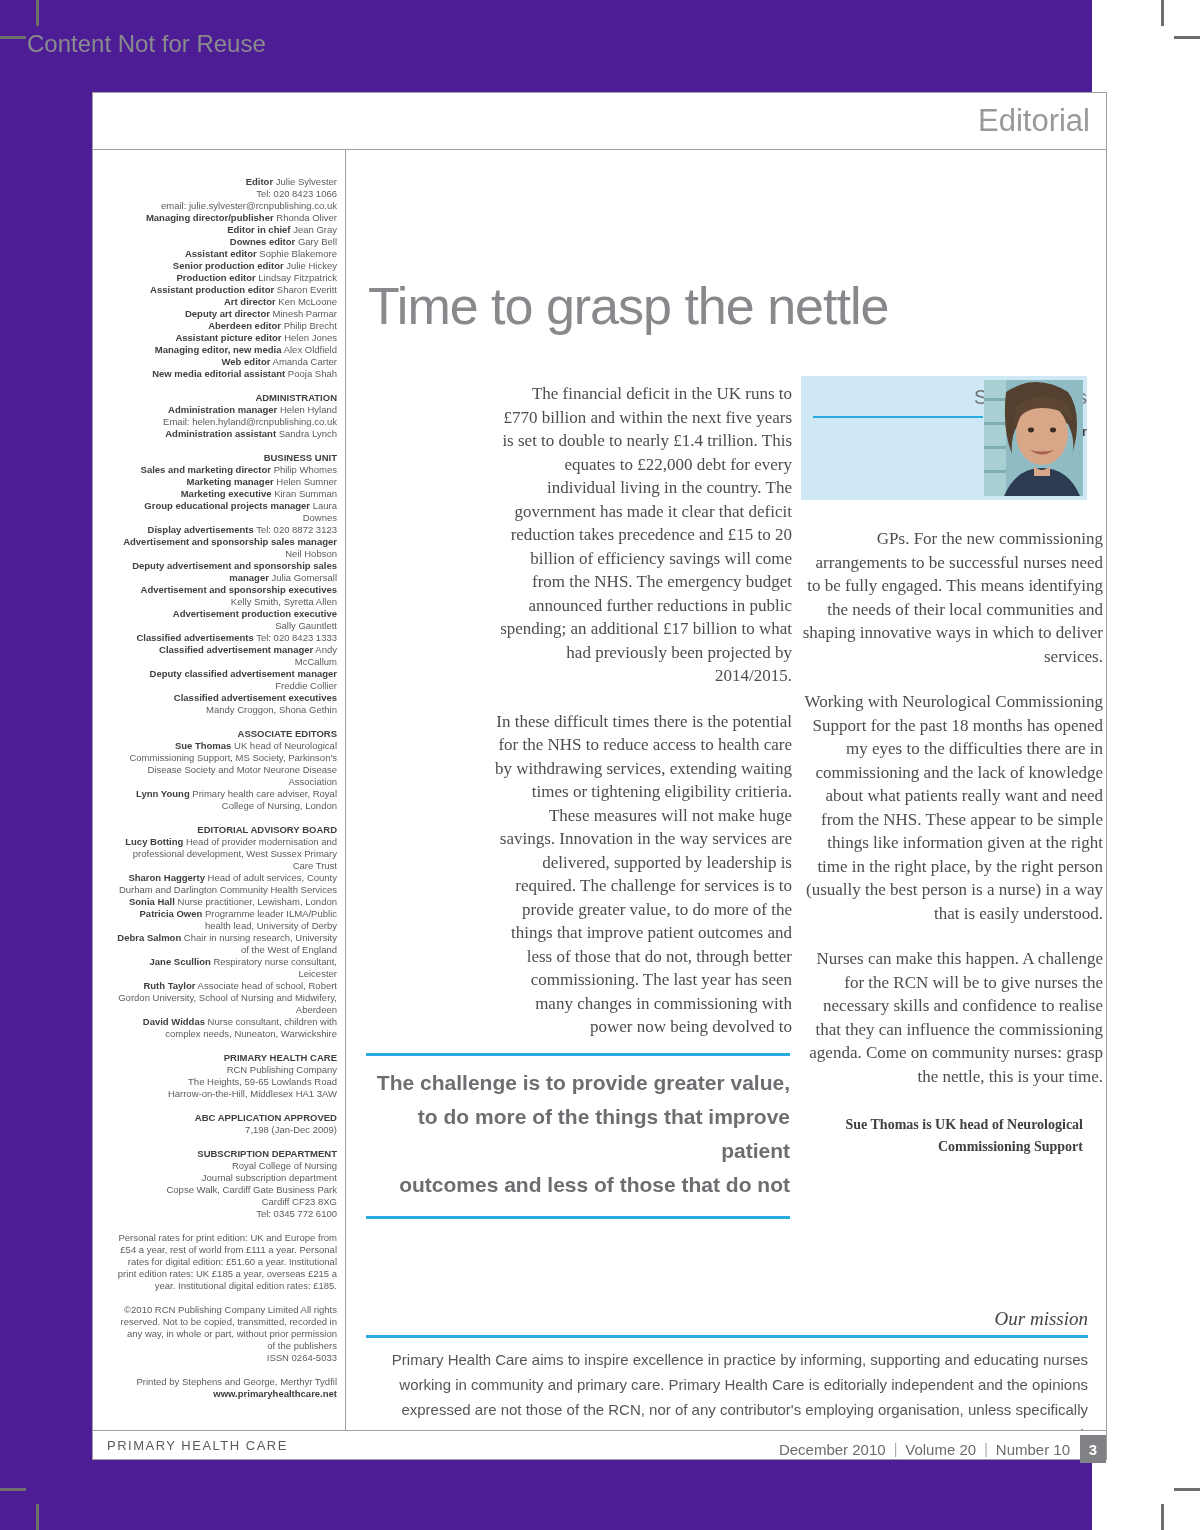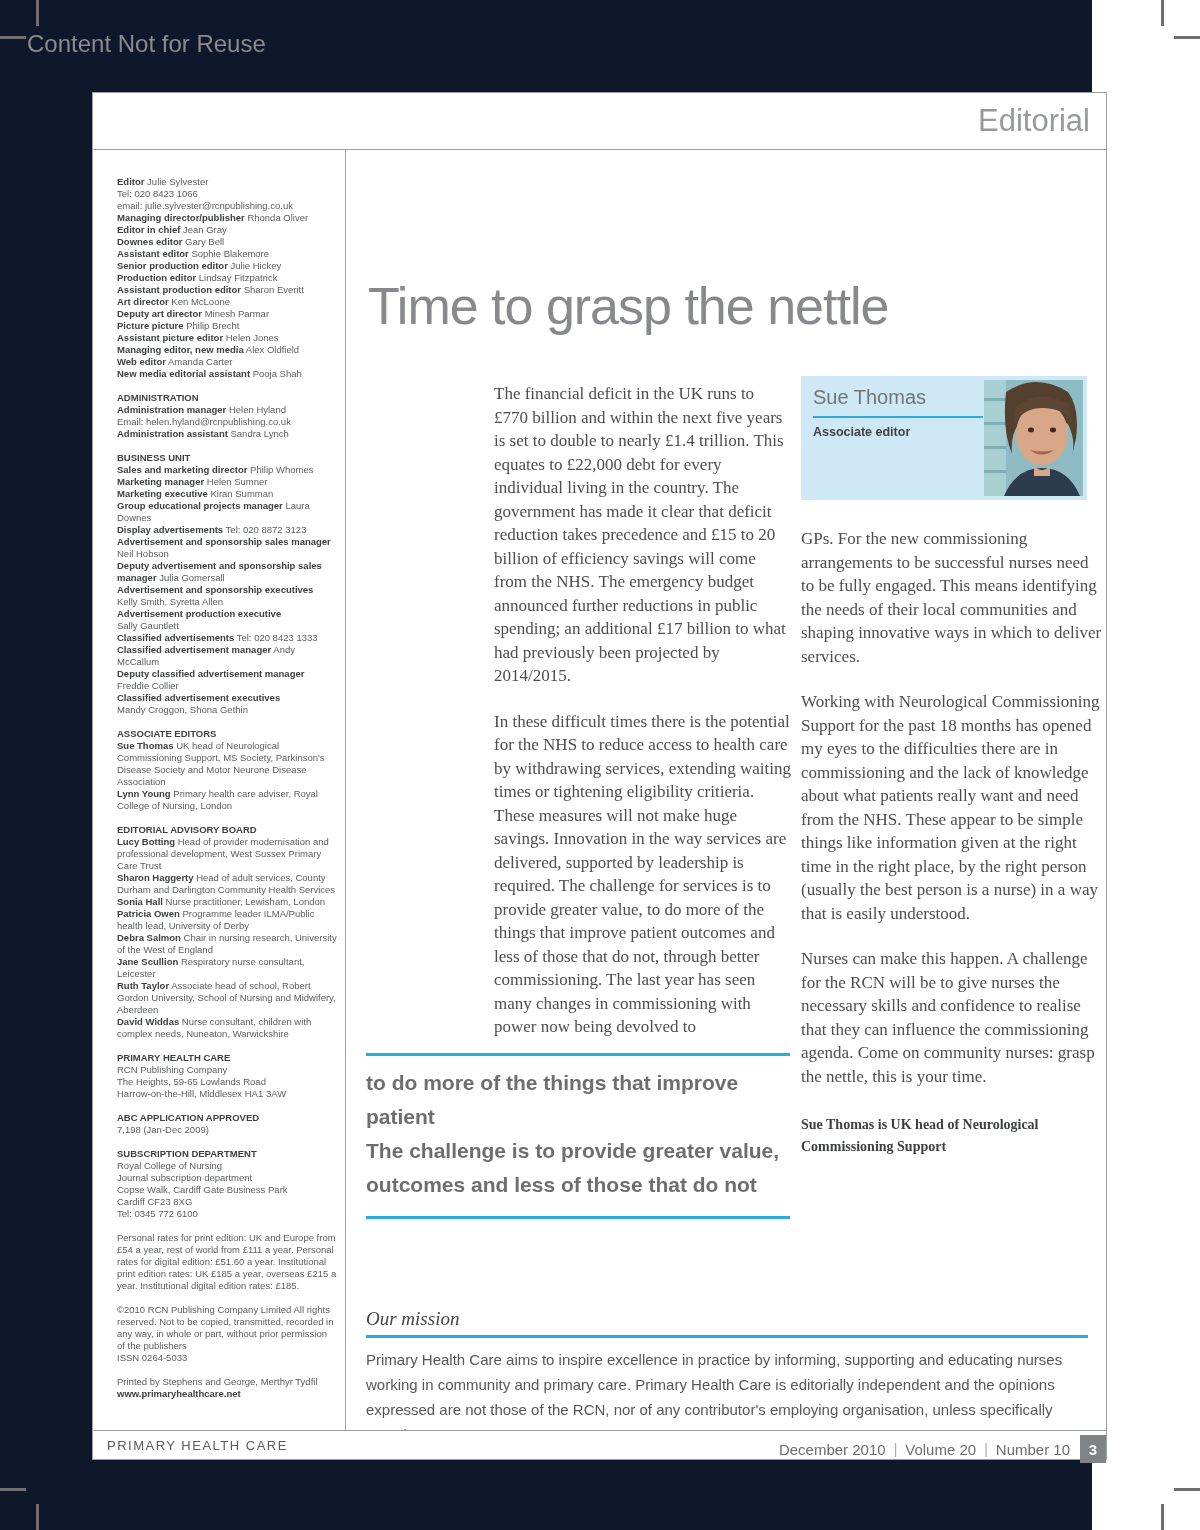--- a/index.html
+++ b/index.html
@@ -1,18 +1,18 @@
 <!DOCTYPE html>
 <html><head>
 <meta charset="utf-8">
 <style>
   * { margin:0; padding:0; box-sizing:border-box; }
   html,body { width:1200px; height:1530px; background:#ffffff; overflow:hidden;
               font-family:"Liberation Sans", sans-serif; }
-  .canvas { position:relative; width:1092px; height:1530px; background:#0f172a; }
+  .canvas { position:relative; width:1092px; height:1530px; background:#4c1d95;text-align:right; }
 
   
   .crop { position:absolute; background:#6e6e6e; }
   .crop.tl-v { left:36px; top:0; width:3px; height:26px; }
   .crop.tl-h { left:0; top:36px; width:26px; height:3px; }
   .crop.tr-v { left:1161px; top:0; width:3px; height:26px; }
   .crop.tr-h { left:1174px; top:36px; width:26px; height:3px; }
   .crop.bl-v { left:36px; top:1504px; width:3px; height:26px; }
   .crop.bl-h { left:0; top:1488px; width:26px; height:3px; }
   .crop.br-v { left:1161px; top:1504px; width:3px; height:26px; }
@@ -110,21 +110,21 @@
             <div class="mh-line">email: julie.sylvester@rcnpublishing.co.uk</div>
             <div class="mh-line"><b>Managing director/publisher</b> Rhonda Oliver</div>
             <div class="mh-line"><b>Editor in chief</b> Jean Gray</div>
             <div class="mh-line"><b>Downes editor</b> Gary Bell</div>
             <div class="mh-line"><b>Assistant editor</b> Sophie Blakemore</div>
             <div class="mh-line"><b>Senior production editor</b> Julie Hickey</div>
             <div class="mh-line"><b>Production editor</b> Lindsay Fitzpatrick</div>
             <div class="mh-line"><b>Assistant production editor</b> Sharon Everitt</div>
             <div class="mh-line"><b>Art director</b> Ken McLoone</div>
             <div class="mh-line"><b>Deputy art director</b> Minesh Parmar</div>
-            <div class="mh-line"><b>Picture picture</b> Philip Brecht</div>
+            <div class="mh-line"><b>Aberdeen editor</b> Philip Brecht</div>
             <div class="mh-line"><b>Assistant picture editor</b> Helen Jones</div>
             <div class="mh-line"><b>Managing editor, new media</b> Alex Oldfield</div>
             <div class="mh-line"><b>Web editor</b> Amanda Carter</div>
             <div class="mh-line"><b>New media editorial assistant</b> Pooja Shah</div>
           </div>
           <div class="mh-section">
             <div class="mh-heading">ADMINISTRATION</div>
             <div class="mh-line"><b>Administration manager</b> Helen Hyland</div>
             <div class="mh-line">Email: helen.hyland@rcnpublishing.co.uk</div>
             <div class="mh-line"><b>Administration assistant</b> Sandra Lynch</div>
@@ -230,22 +230,22 @@
         <div class="bodycol col2">
           <div id="col2-paras">
               <p class="body-p">GPs. For the new commissioning arrangements to be successful nurses need to be fully engaged. This means identifying the needs of their local communities and shaping innovative ways in which to deliver services.</p>
               <p class="body-p">Working with Neurological Commissioning Support for the past 18 months has opened my eyes to the difficulties there are in commissioning and the lack of knowledge about what patients really want and need from the NHS. These appear to be simple things like information given at the right time in the right place, by the right person (usually the best person is a nurse) in a way that is easily understood.</p>
               <p class="body-p">Nurses can make this happen. A challenge for the RCN will be to give nurses the necessary skills and confidence to realise that they can influence the commissioning agenda. Come on community nurses: grasp the nettle, this is your time.</p>
             </div>
           <div class="byline">Sue Thomas is UK head of Neurological Commissioning Support</div>
         </div>
 
         <div class="pullquote" id="pullquote">
+            <div class="pq-line">The challenge is to provide greater value,</div>
             <div class="pq-line">to do more of the things that improve patient</div>
-            <div class="pq-line">The challenge is to provide greater value,</div>
             <div class="pq-line">outcomes and less of those that do not</div>
           </div>
 
         <div class="mission">
           <div class="mission-h">Our mission</div>
           <div class="mission-rule"></div>
           <div class="mission-t">Primary Health Care aims to inspire excellence in practice by informing, supporting and educating nurses working in community and primary care. Primary Health Care is editorially independent and the opinions expressed are not those of the RCN, nor of any contributor's employing organisation, unless specifically stated.</div>
         </div>
       </main>
     </div>

